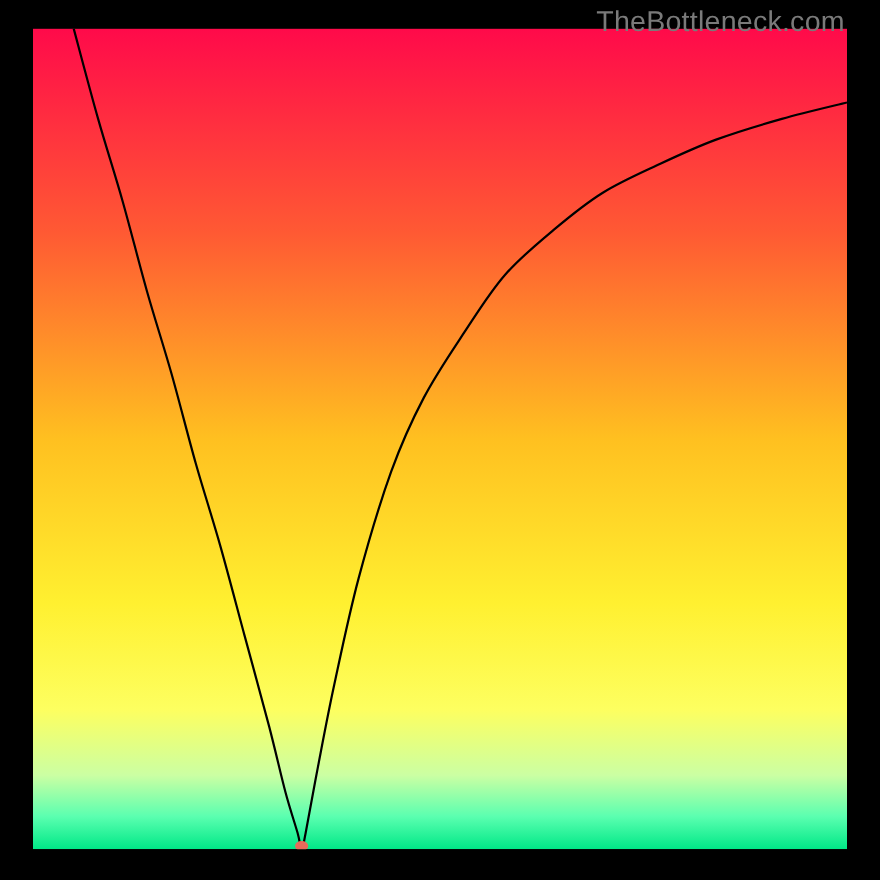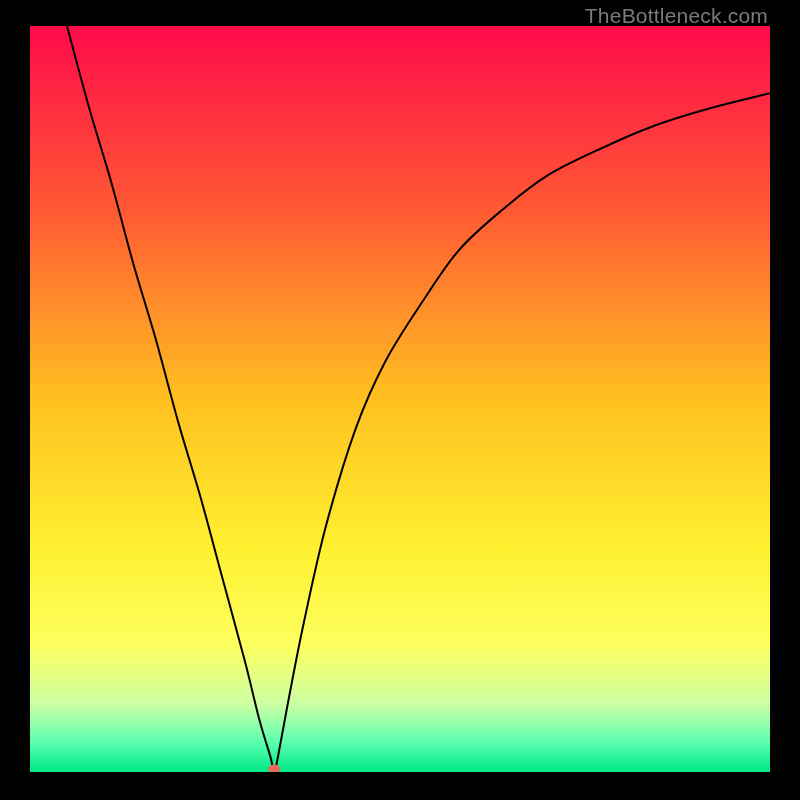--- a/index.html
+++ b/index.html
@@ -24,21 +24,21 @@
     left: 0;
     top: 0;
     width: 740px;
     height: 746px;
   }
   .watermark {
     position: absolute;
     top: 4px;
     right: 32px;
     color: #7a7a7a;
-    font-size: 21px;
+    font-size: 26px;
     font-weight: 500;
     letter-spacing: 0.2px;
   }
 </style>
 </head>
 <body>
 
 <div class="frame">
   <svg class="plot" viewBox="0 0 740 746" preserveAspectRatio="none">
     <defs>

